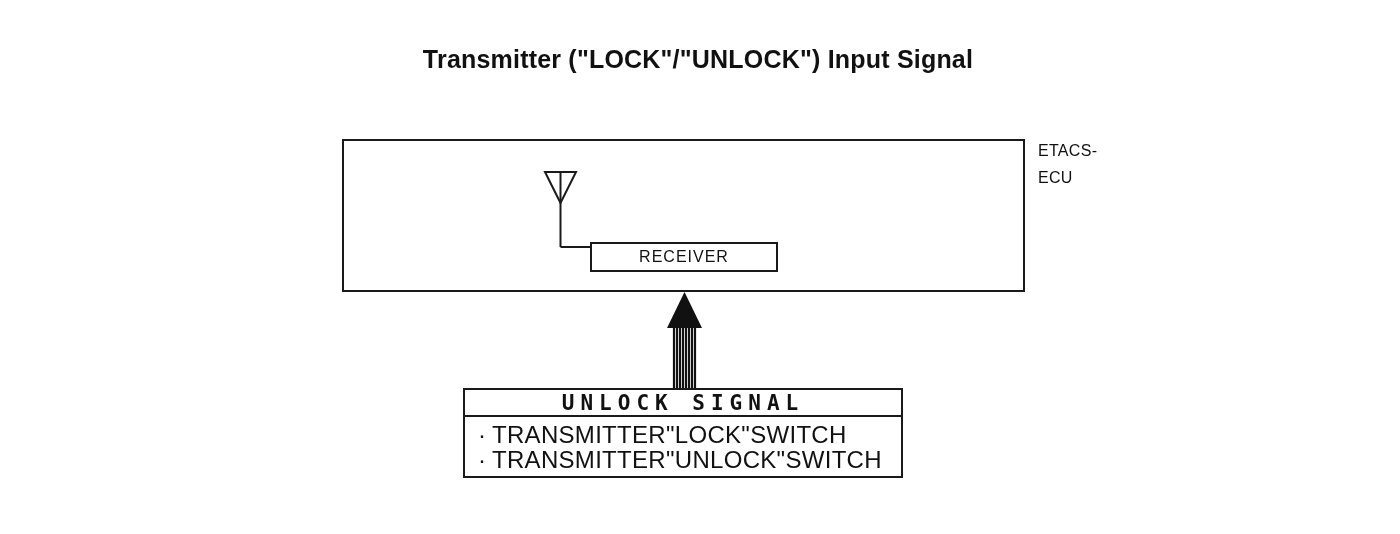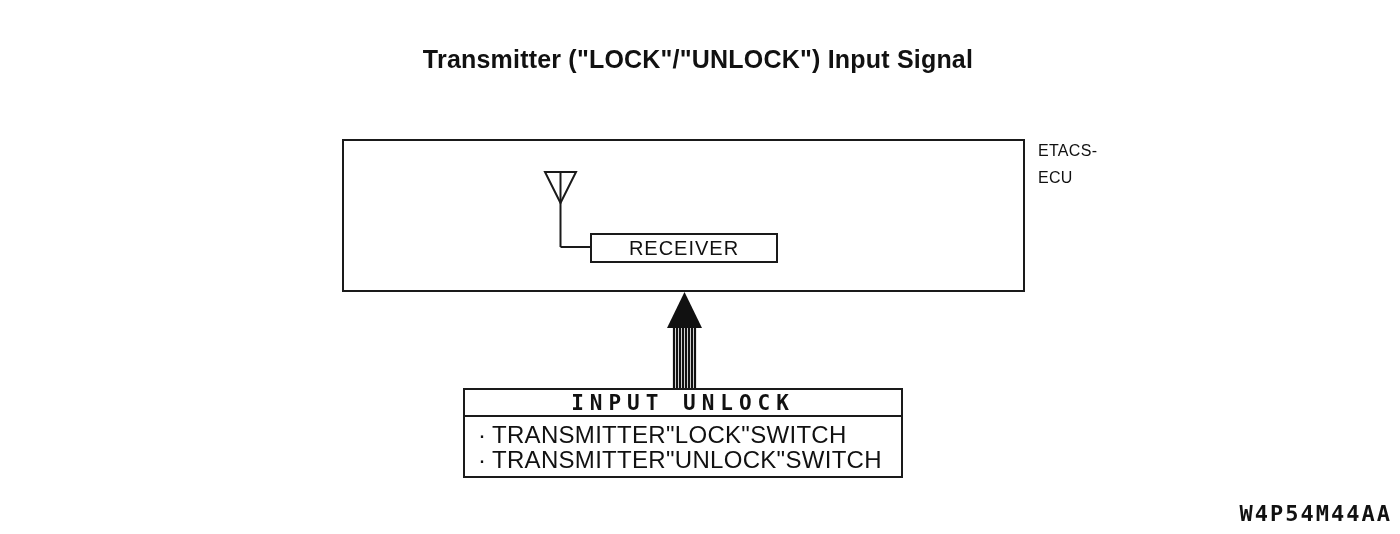--- a/index.html
+++ b/index.html
@@ -42,29 +42,29 @@
 
   .antenna-svg {
     left: 540px;
     top: 164px;
     width: 56px;
     height: 86px;
   }
 
   .receiver-box {
     left: 590px;
-    top: 233px;
+    top: 242px;
     width: 184px;
     height: 26px;
     border: 2px solid #1a1a1a;
     background: #ffffff;
     display: flex;
     align-items: center;
     justify-content: center;
-    font-size: 20px;
+    font-size: 16px;
     letter-spacing: 1px;
     white-space: nowrap;
   }
 
   .etacs-label {
     left: 1038px;
     top: 137px;
     font-size: 16px;
     line-height: 27px;
     letter-spacing: 0.3px;
@@ -161,28 +161,27 @@
       <line x1="19" y1="35" x2="19" y2="96"></line>
       <line x1="22" y1="35" x2="22" y2="96"></line>
       <line x1="25" y1="35" x2="25" y2="96"></line>
       <line x1="28" y1="35" x2="28" y2="96"></line>
       <line x1="31" y1="35" x2="31" y2="96"></line>
     </g>
     <polygon points="20.5,0 38,36 3,36" fill="#111111"></polygon>
   </svg>
 
   <div class="abs input-signal-box">
-    <div class="input-signal-header">INPUT UNLOCK</div>
+    <div class="input-signal-header">UNLOCK SIGNAL</div>
     <div class="input-signal-items">
       <div class="input-signal-item">
         <span class="bullet">·</span>
         <span>TRANSMITTER"LOCK"SWITCH</span>
       </div>
       <div class="input-signal-item">
         <span class="bullet">·</span>
         <span>TRANSMITTER"UNLOCK"SWITCH</span>
       </div>
     </div>
   </div>
 
-  <div class="abs figure-code">W4P54M44AA</div>
 
 </div>
 
 </body></html>

